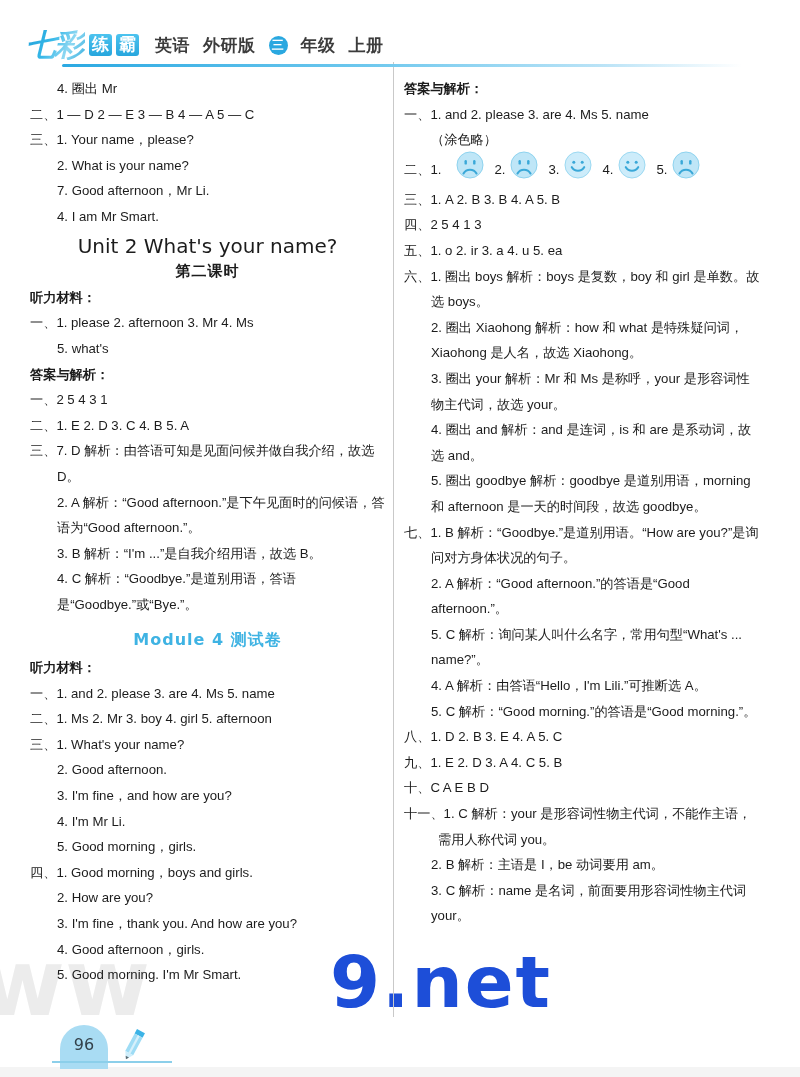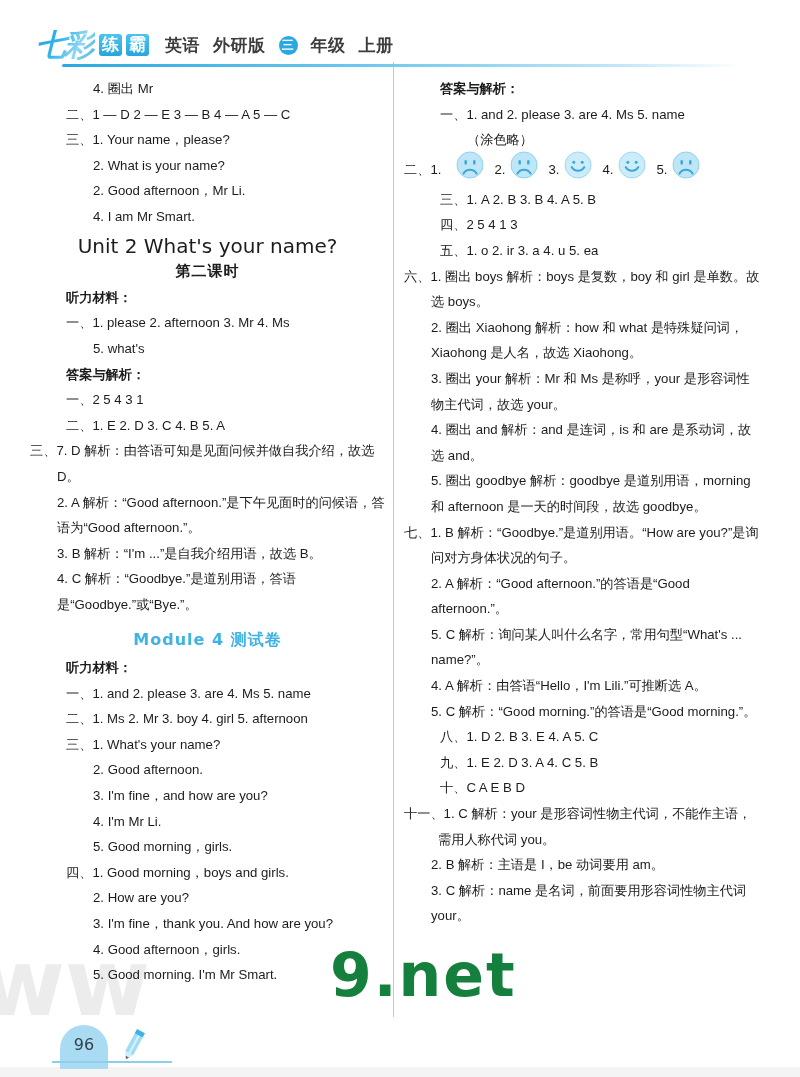--- a/index.html
+++ b/index.html
@@ -10,23 +10,23 @@
     color:#1c1c1c;
     position:relative;
     overflow:hidden;
   }
   .page{position:relative;width:800px;height:1077px;box-sizing:border-box;}
 
   
   .watermark{
     position:absolute;
     left:330px;top:940px;
-    font-size:60px;
-    font-weight:bold;
-    color:#15803d;
+    font-size:72px;
+    font-weight:bold;
+    color:#1d4ed8;
     letter-spacing:2px;
     z-index:0;
     user-select:none;
     font-family:"DejaVu Sans",sans-serif;
   }
   .watermark2{
     position:absolute;
     left:-20px;top:930px;
     font-size:92px;
     font-weight:bold;
@@ -35,21 +35,21 @@
     user-select:none;
     font-family:"DejaVu Sans",sans-serif;
   }
 
   
   .header{
     position:absolute;left:0;top:22px;width:800px;height:46px;z-index:3;
     display:flex;align-items:center;
   }
   .logo{
-    margin-left:36px;
+    margin-left:26px;
     display:flex;align-items:center;gap:2px;
   }
   .logo-qicai{
     font-family:"DejaVu Serif",serif;
     font-weight:bold;
     font-size:30px;
     font-style:italic;
     background:linear-gradient(120deg,#1f9fd8 0%,#35b7e8 40%,#8fd8f2 70%,#39b0e0 100%);
     -webkit-background-clip:text;
     background-clip:text;
@@ -98,21 +98,21 @@
     line-height:25.6px;
     z-index:2;
   }
   .col-left{left:30px;width:355px;}
   .col-right{left:404px;width:356px;}
   .divider{
     position:absolute;left:393px;top:62px;width:1px;height:955px;
     background:#c9c9c9;z-index:2;
   }
 
-  .line{white-space:nowrap;margin-left:36px;}
+  .line{white-space:nowrap;}
   .wrapline{white-space:normal;}
   .ind0{padding-left:0;}
   .ind2{padding-left:27px;}
   .hang{padding-left:27px;text-indent:-27px;}
   .unit-title{
     text-align:center;font-size:20px;margin-top:4px;
     font-family:"DejaVu Sans","Liberation Sans",sans-serif;
   }
   .lesson-title{
     text-align:center;font-size:15px;font-weight:bold;
@@ -179,21 +179,21 @@
   <div class="hdr-rule"></div>
 
   <div class="divider"></div>
 
   <div class="col col-left">
 
     <div class="line ind2">4. 圈出 Mr</div>
     <div class="line ind0">二、1 — D  2 — E  3 — B  4 — A  5 — C</div>
     <div class="line ind0">三、1. Your name，please?</div>
     <div class="line ind2">2. What is your name?</div>
-    <div class="line ind2">2. Good afternoon，Mr Li.</div>
+    <div class="line ind2">7. Good afternoon，Mr Li.</div>
     <div class="line ind2">4. I am Mr Smart.</div>
 
     <div class="unit-title">Unit 2   What's your name?</div>
     <div class="lesson-title">第二课时</div>
 
     <div class="line ind0 sec-label">听力材料：</div>
     <div class="line ind0">一、1. please  2. afternoon  3. Mr  4. Ms</div>
     <div class="line ind2">5. what's</div>
 
     <div class="line ind0 sec-label">答案与解析：</div>

